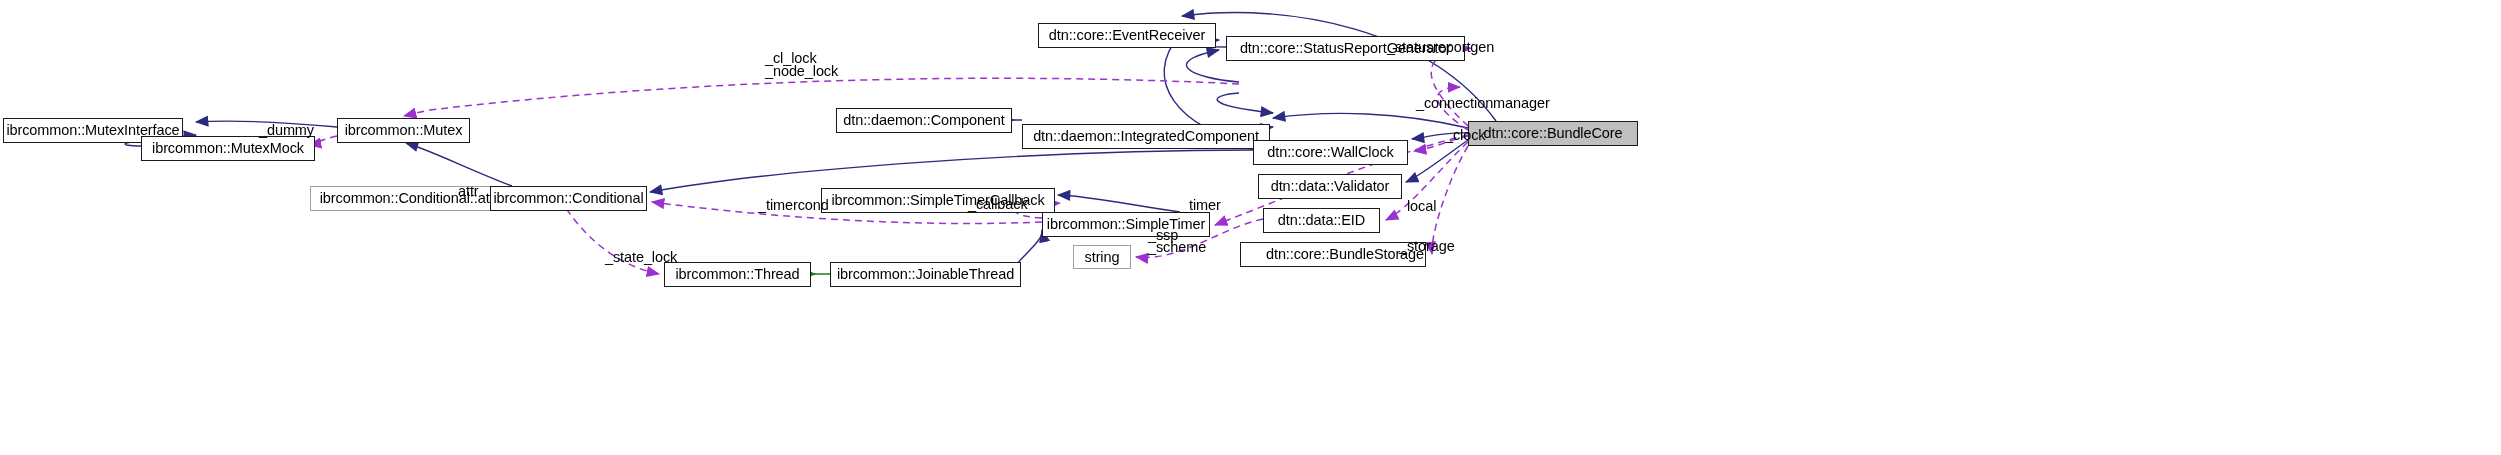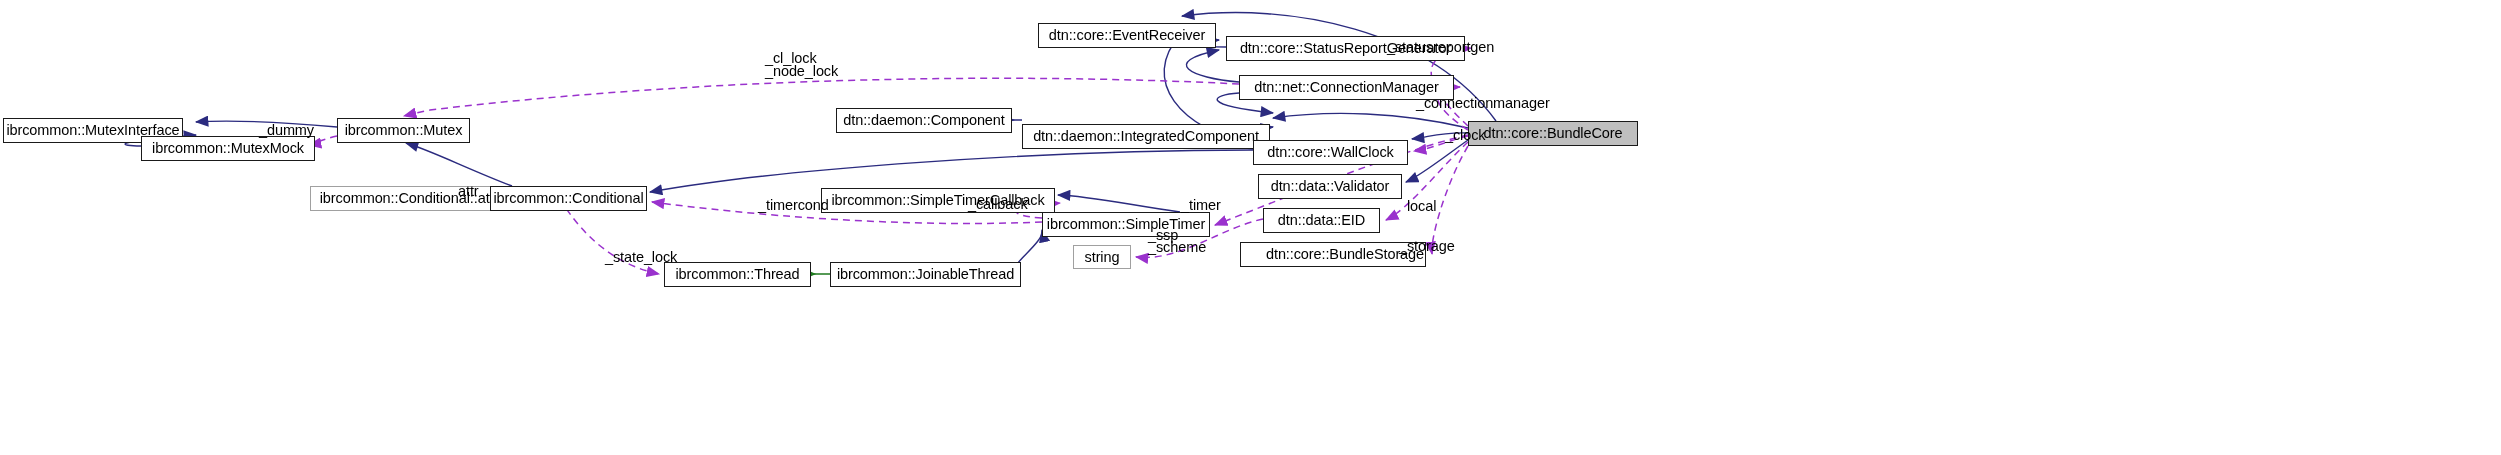--- a/index.html
+++ b/index.html
@@ -158,23 +158,20 @@
   </div>
 
   <div class="node" style="left:1038px;top:23px;width:178px;height:25px;">
     <span>dtn::core::EventReceiver</span>
   </div>
 
   <div class="node" style="left:1226px;top:36px;width:239px;height:25px;">
     <span>dtn::core::StatusReportGenerator</span>
   </div>
 
-  <div class="node" style="left:1239px;top:75px;width:215px;height:25px;">
-    <span>dtn::net::ConnectionManager</span>
-  </div>
 
   <div class="node" style="left:1253px;top:140px;width:155px;height:25px;">
     <span>dtn::core::WallClock</span>
   </div>
 
   <div class="node" style="left:1258px;top:174px;width:144px;height:25px;">
     <span>dtn::data::Validator</span>
   </div>
 
   <div class="node" style="left:1263px;top:208px;width:117px;height:25px;">

